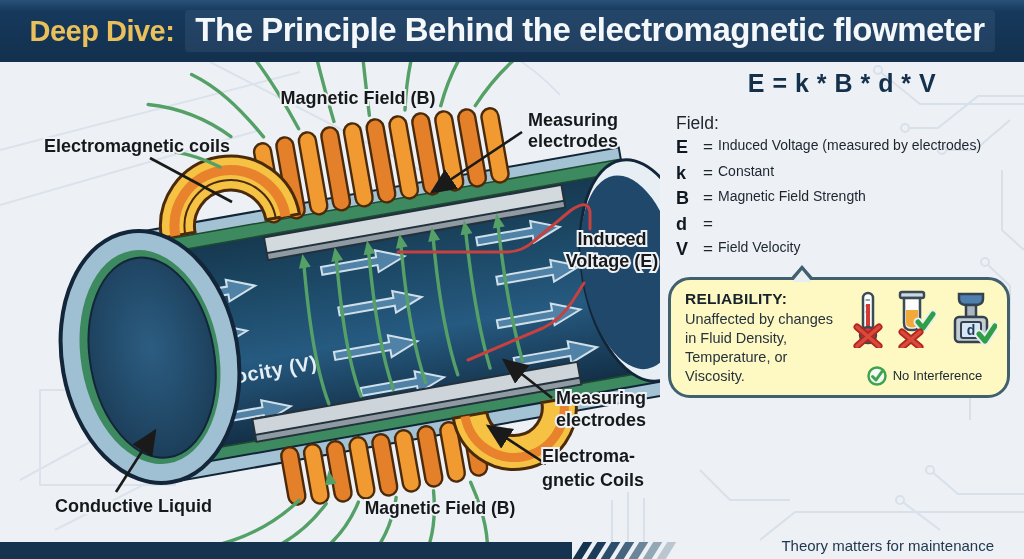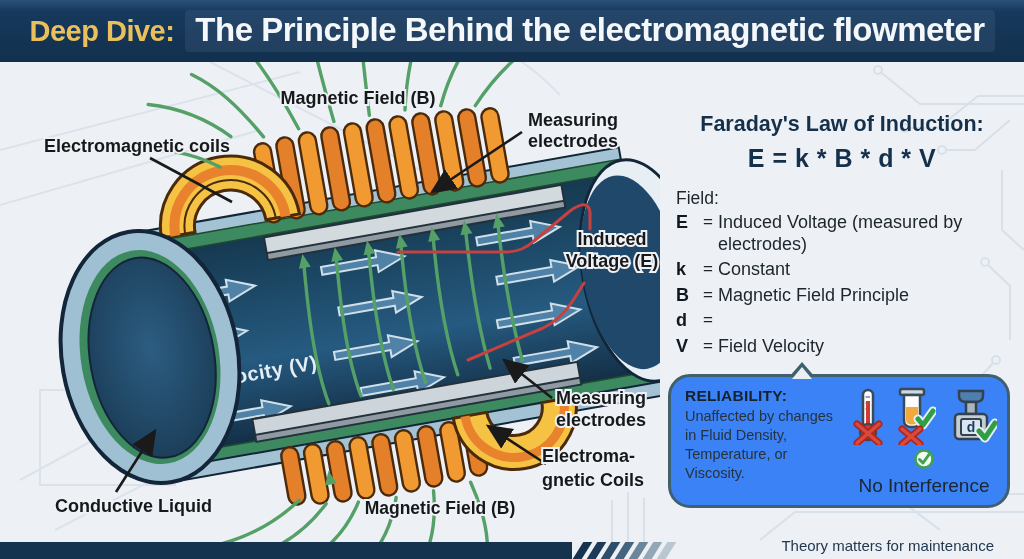--- a/index.html
+++ b/index.html
@@ -28,35 +28,35 @@
 
   
   .panel{position:absolute;left:660px;top:62px;width:364px;height:480px;z-index:2;}
   .panel-title{margin-top:50px;text-align:center;font-size:21.5px;font-weight:800;color:#14304b;}
   .formula{text-align:center;font-size:25px;font-weight:800;color:#14304b;margin-top:7px;letter-spacing:.5px;}
   .where{font-size:17.5px;margin:15px 0 3px 16px;color:#1c242c;}
   .defs{padding:0 4px 0 16px;}
   .defrow{display:flex;margin-bottom:4px;line-height:1.2;}
   .sym{flex:none;width:22px;font-weight:800;font-size:18px;color:#0f1820;}
   .eq{flex:none;width:20px;text-align:center;font-size:17px;color:#1c242c;}
-  .meaning{flex:1;font-size:18px;color:#1c242c;}
+  .meaning{flex:1;font-size:14px;color:#1c242c;}
 
   
   .bubble{position:relative;margin:16px 14px 0 8px;border:3px solid #41606e;border-radius:22px;
-    background:#3b82f6;padding:10px 10px 8px 14px;display:flex;gap:14px;min-height:92px;}
+    background:#fef9c3;padding:10px 10px 8px 14px;display:flex;gap:14px;min-height:92px;}
   .bubble .tri-o{position:absolute;top:-15px;left:118px;width:0;height:0;
     border-left:13px solid transparent;border-right:13px solid transparent;border-bottom:15px solid #41606e;}
   .bubble .tri-i{position:absolute;top:-10px;left:121px;width:0;height:0;
     border-left:10px solid transparent;border-right:10px solid transparent;border-bottom:12px solid #e8eef2;}
   .rel-text{width:152px;flex:none;}
   .rel-title{font-size:15.5px;font-weight:800;color:#16222c;letter-spacing:.2px;}
   .rel-body{font-size:14.5px;line-height:1.32;color:#26323c;margin-top:2px;}
   .rel-icons{flex:1;display:flex;flex-direction:column;align-items:center;}
   .icon-row{display:flex;gap:9px;align-items:flex-end;}
-  .nointer{display:flex;align-items:center;gap:5px;margin-top:3px;font-size:19px;color:#1a2630;flex-direction:column;}
+  .nointer{display:flex;align-items:center;gap:5px;margin-top:17px;font-size:13px;color:#1a2630;}
 
   
   .footer-bar{position:absolute;left:0;bottom:0;width:572px;height:17px;background:#15324f;z-index:3;}
   .stripes{position:absolute;left:578px;bottom:0;height:17px;display:flex;gap:5px;z-index:3;}
   .stripe{width:9px;height:17px;transform:skewX(-32deg);}
   .tagline{position:absolute;right:30px;bottom:5px;font-size:15px;color:#22384e;z-index:3;}
 </style>
 </head>
 <body>
 
@@ -275,38 +275,37 @@
     <text class="lbl" x="612" y="205" text-anchor="middle">Voltage (E)</text>
     <text class="lbl" x="55" y="450">Conductive Liquid</text>
     <text class="lbl" x="556" y="342">Measuring</text>
     <text class="lbl" x="556" y="364">electrodes</text>
     <text class="lbl" x="542" y="400">Electroma-</text>
     <text class="lbl" x="542" y="424">gnetic Coils</text>
     <text class="lbl2" x="440" y="452" text-anchor="middle">Magnetic Field (B)</text>
   </svg>
 
   <div class="panel">
-    <div class="panel-title">Faraday's Law of Induction:</div>
     <div class="formula">E = k * B * d * V</div>
     <div class="where">Field:</div>
     <div class="defs">
       <div class="defrow">
         <span class="sym">E</span>
         <span class="eq">=</span>
         <span class="meaning">Induced Voltage (measured by electrodes)</span>
       </div>
       <div class="defrow">
         <span class="sym">k</span>
         <span class="eq">=</span>
         <span class="meaning">Constant</span>
       </div>
       <div class="defrow">
         <span class="sym">B</span>
         <span class="eq">=</span>
-        <span class="meaning">Magnetic Field Principle</span>
+        <span class="meaning">Magnetic Field Strength</span>
       </div>
       <div class="defrow">
         <span class="sym">d</span>
         <span class="eq">=</span>
       </div>
       <div class="defrow">
         <span class="sym">V</span>
         <span class="eq">=</span>
         <span class="meaning">Field Velocity</span>
       </div>

